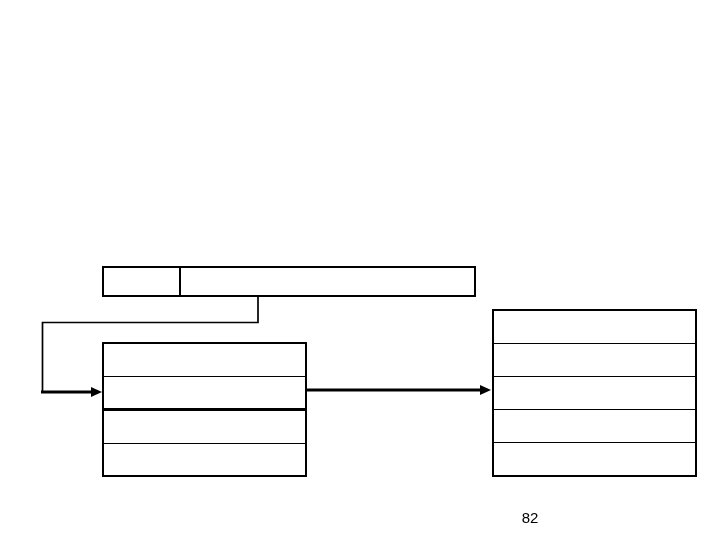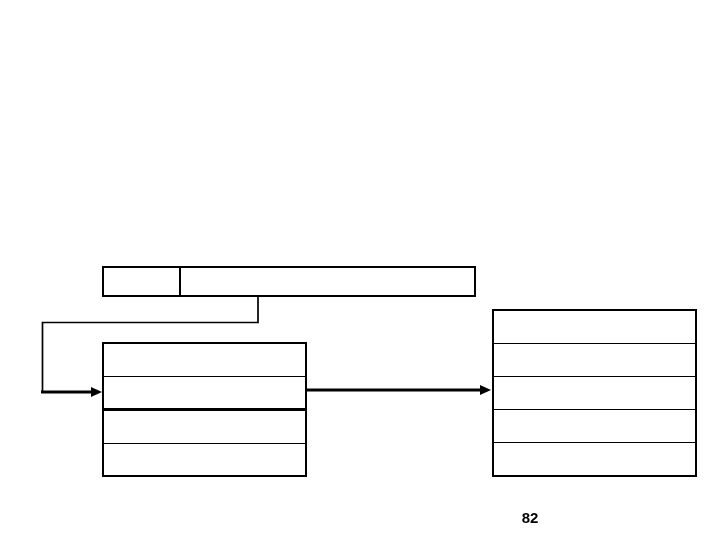--- a/index.html
+++ b/index.html
@@ -97,21 +97,20 @@
 
   
   .page-number {
     position: absolute;
     left: 500px;
     top: 509px;
     width: 60px;
     text-align: center;
     font-size: 15px;
     color: #000000;
-    font-weight: bold;
   }
 </style>
 </head>
 <body>
 
 <div class="slide">
 
   <div class="top-box">
     <div class="cell-left"></div>
     <div class="cell-right"></div>

